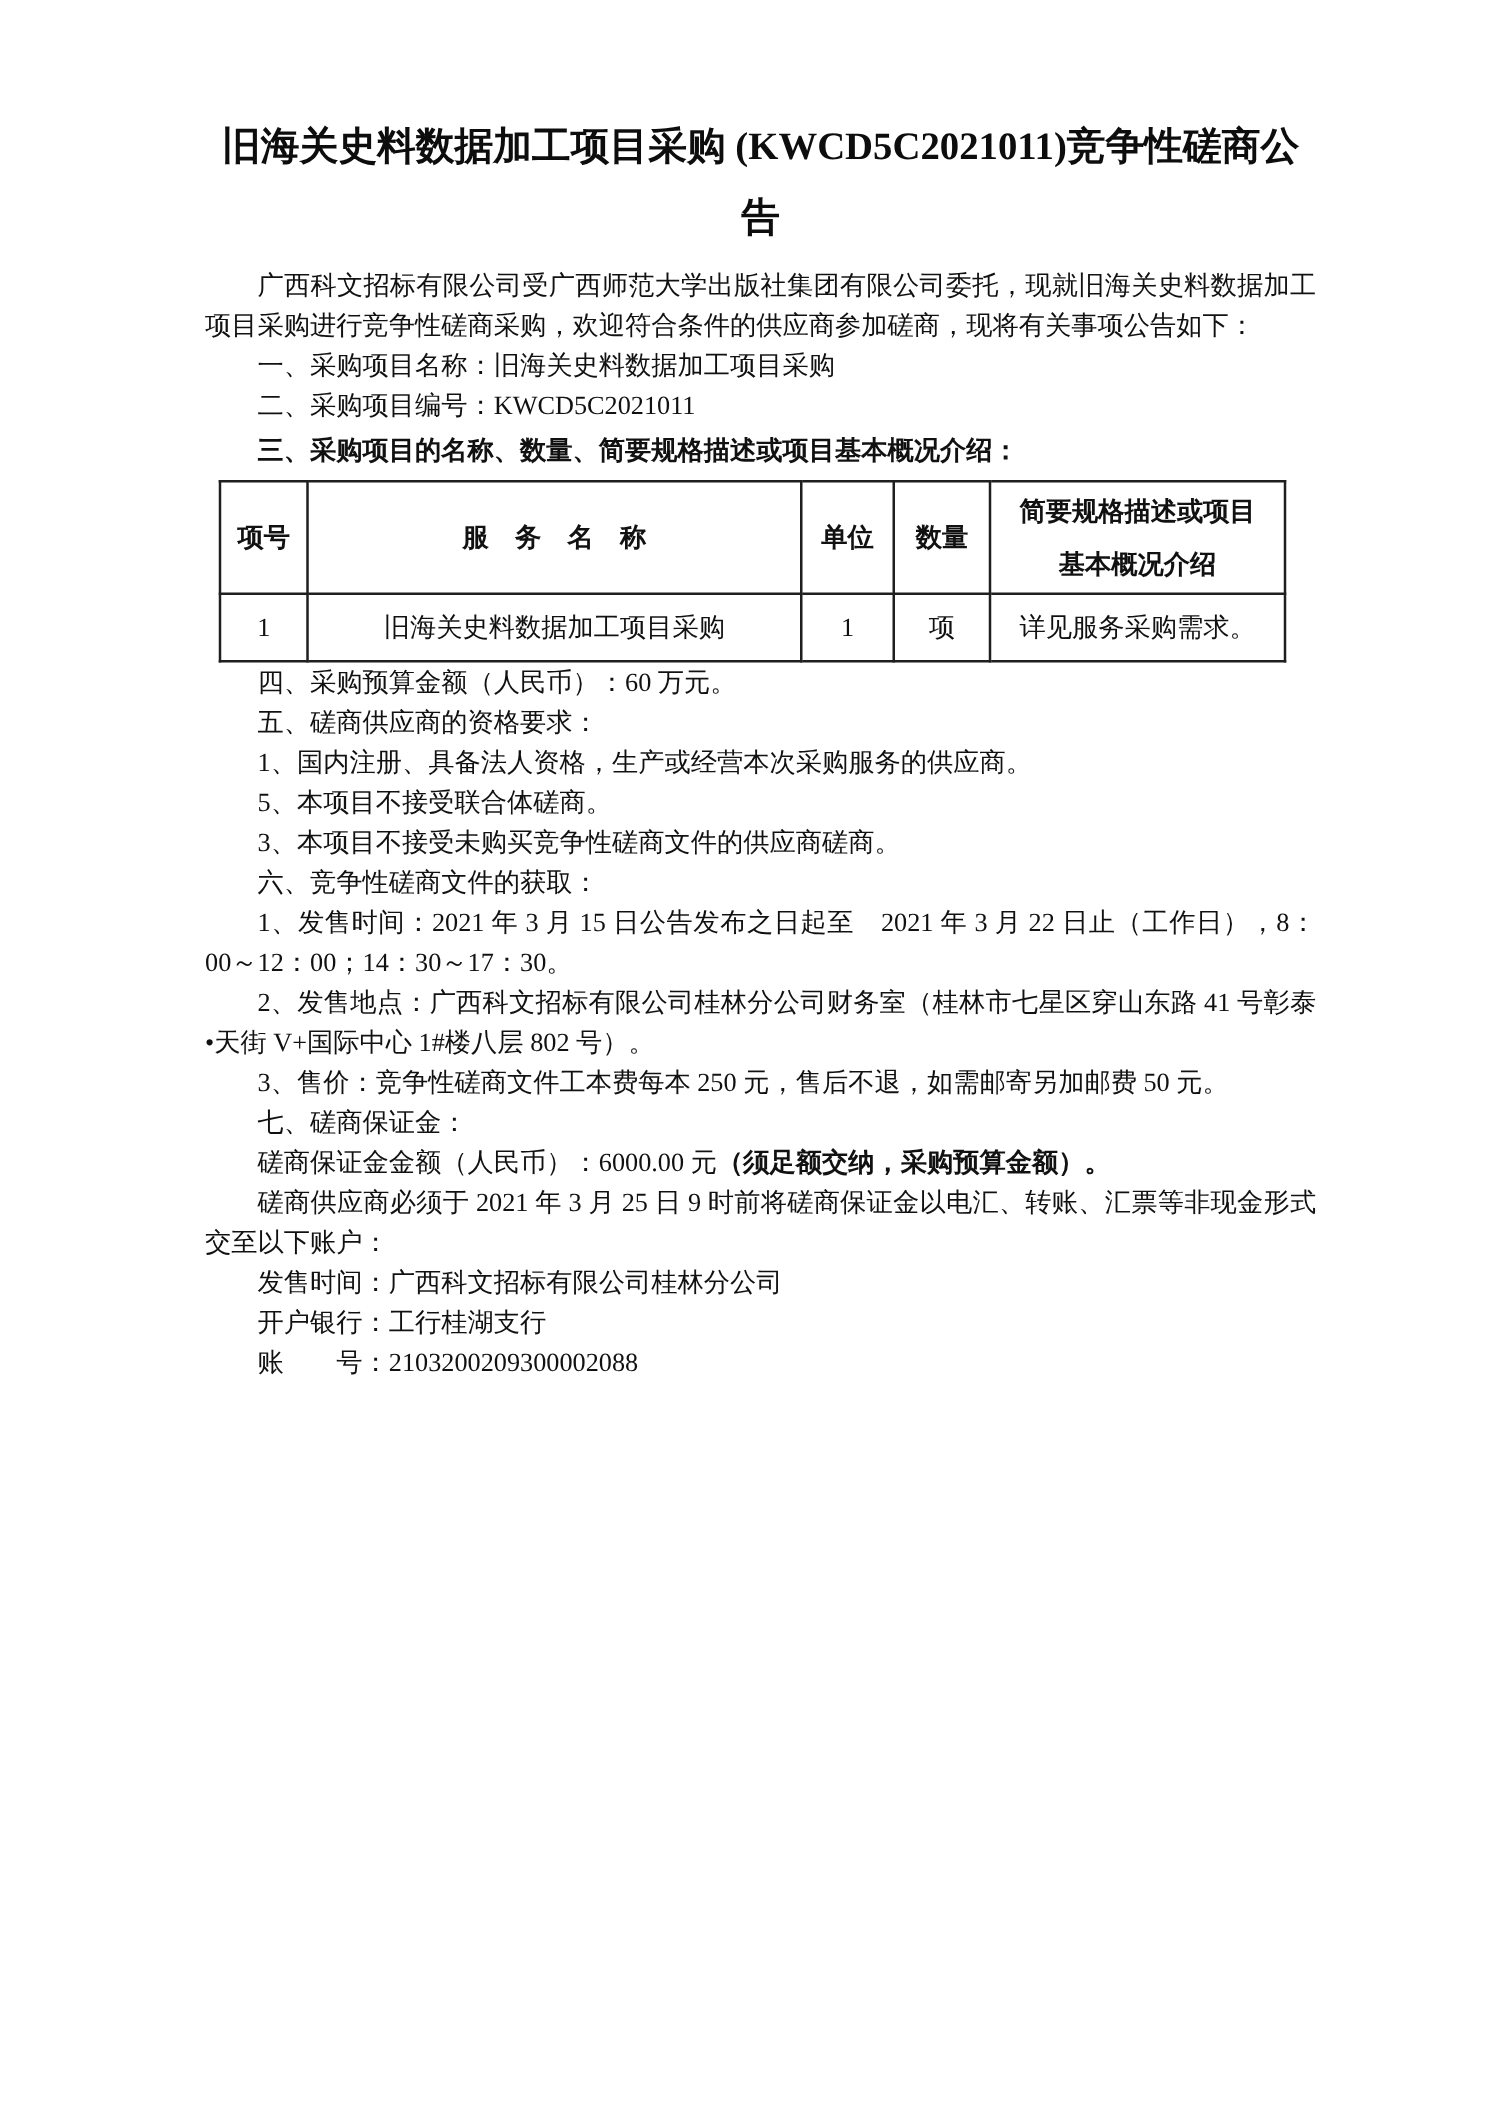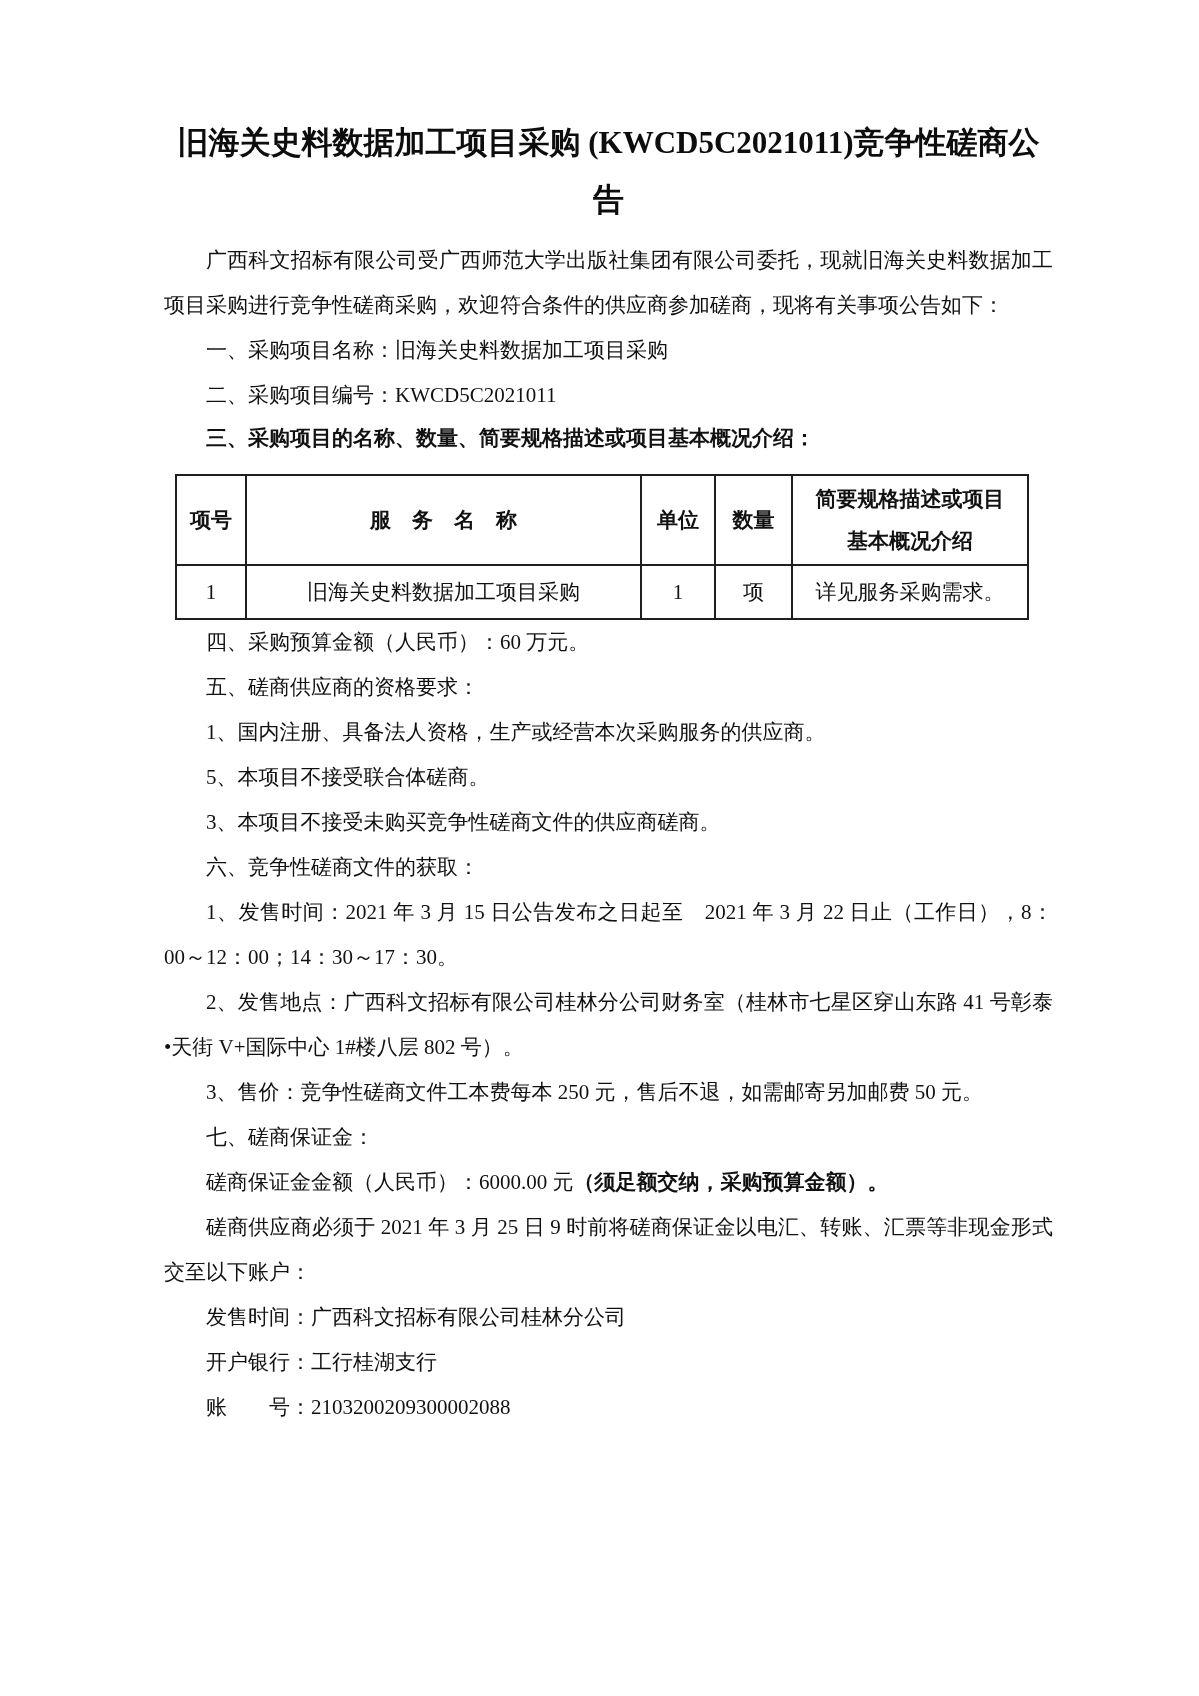--- a/index.html
+++ b/index.html
@@ -6,51 +6,51 @@
     margin: 0;
     padding: 0;
     background: #ffffff;
   }
   .page {
     position: relative;
     width: 1199px;
     height: 1696px;
     box-sizing: border-box;
     background: #ffffff;
-    padding: 114px 146px 0 164px;
+    padding: 88px 146px 0 164px;
     font-family: "Liberation Serif", "DejaVu Serif", serif;
     font-size: 21px;
     color: #111111;
     overflow: hidden;
   }
   .doc-title {
     margin: 0 0 10px 0;
     font-size: 31px;
     font-weight: bold;
     line-height: 57px;
     text-align: center;
     color: #0d0d0d;
   }
   .para {
     margin: 0;
-    line-height: 45px;
+    line-height: 32px;
     text-align: justify;
     text-indent: 2em;
   }
   .para.tight {
     line-height: 40px;
   }
   .bold {
     font-weight: bold;
   }
   table.items {
     border-collapse: collapse;
     table-layout: fixed;
     width: 852px;
-    margin: 16px 0 0 11px;
+    margin: 4px 0 0 11px;
   }
   table.items th,
   table.items td {
     border: 2px solid #1f1f1f;
     text-align: center;
     vertical-align: middle;
     padding: 0 2px;
     overflow: hidden;
   }
   table.items thead tr { height: 90px; }

